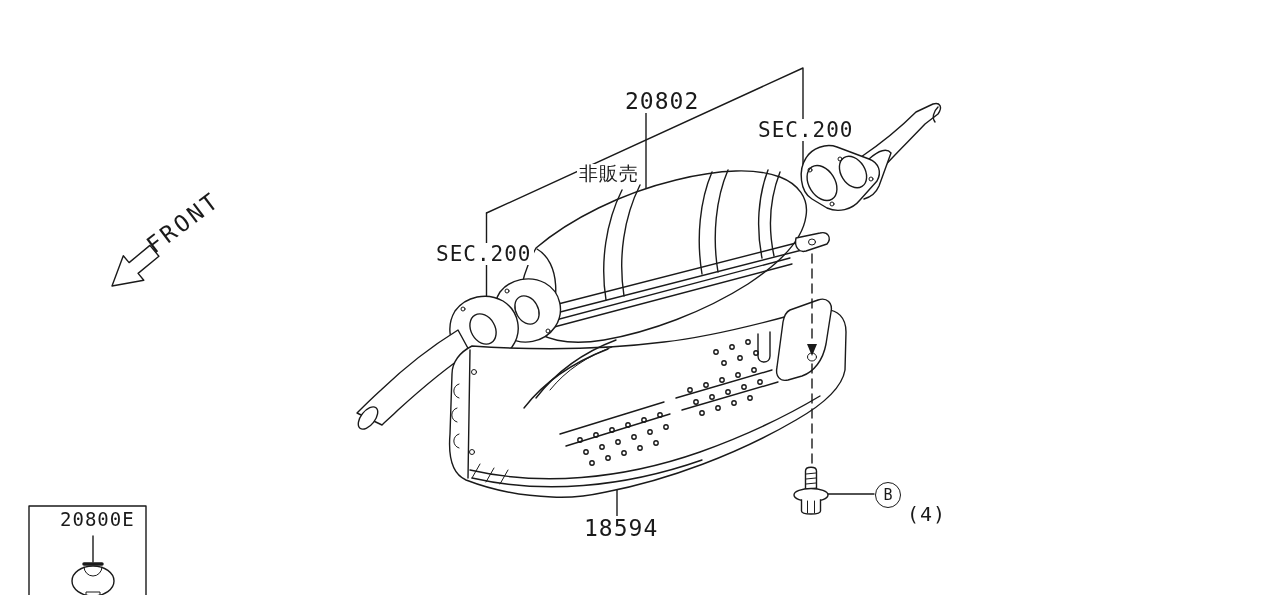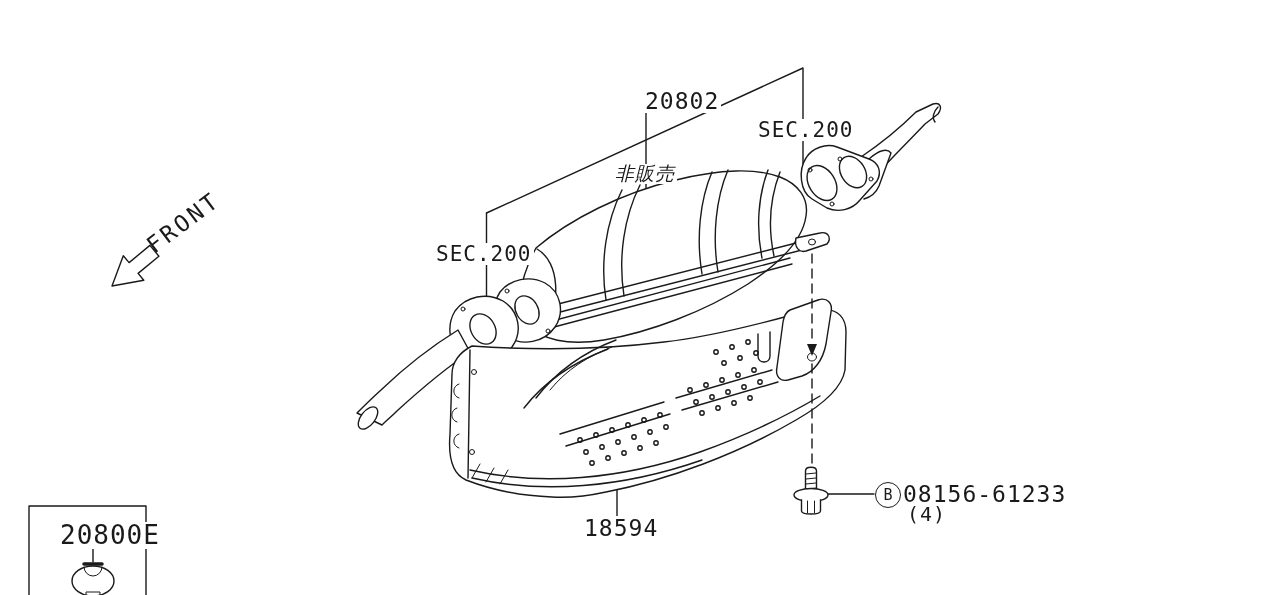--- a/index.html
+++ b/index.html
@@ -19,26 +19,26 @@
   }
   .art .solid  { fill:var(--bg); }
   .art .ink    { fill:var(--line); stroke:none; }
   .art .thin   { stroke-width:1; }
   .art .thick  { stroke-width:3.5; }
   .art .dashed { stroke-dasharray:9 6; }
   .lbl {
     position:absolute; white-space:nowrap; background:var(--bg);
     padding:0 2px; line-height:1.05; letter-spacing:1px; color:var(--line);
   }
-  .lbl-20802   { left:643px; top:89px;  font-size:23px; }
-  .lbl-note    { left:613px; top:164px; font-size:19px; font-family:"DejaVu Sans","Liberation Sans",sans-serif;font-style:italic; }
+  .lbl-20802   { left:623px; top:89px;  font-size:23px; }
+  .lbl-note    { left:577px; top:164px; font-size:19px; font-family:"DejaVu Sans","Liberation Sans",sans-serif; }
   .lbl-secR    { left:756px; top:119px; font-size:21px; }
   .lbl-secL    { left:434px; top:243px; font-size:21px; }
   .lbl-20851   { left:582px; top:516px; font-size:23px; }
-  .lbl-20800E  { left:58px;  top:510px; font-size:26px;margin-top:12px; }
+  .lbl-20800E  { left:58px;  top:510px; font-size:19px; }
   .lbl-front   { left:148px; top:237px; font-size:23px; letter-spacing:3px;
                  background:transparent; transform:rotate(-37deg); transform-origin:0 50%; }
   .lbl-boltno  { left:901px; top:482px; font-size:23px; }
   .lbl-boltqty { left:905px; top:504px; font-size:20px; }
   .circleB {
     position:absolute; left:875px; top:482px; width:24px; height:24px;
     border:1.7px solid var(--line); border-radius:50%; background:var(--bg);
     font-size:15px; line-height:24px; text-align:center; letter-spacing:0;
   }
 </style>
@@ -189,17 +189,16 @@
     </g>
   </svg>
 
   <div class="lbl lbl-front">FRONT</div>
   <div class="lbl lbl-20802">20802</div>
   <div class="lbl lbl-note">非販売</div>
   <div class="lbl lbl-secR">SEC.200</div>
   <div class="lbl lbl-secL">SEC.200</div>
   <div class="lbl lbl-20851">18594</div>
   <div class="circleB">B</div>
-  <div class="lbl lbl-boltno">08156-61233</div>
   <div class="lbl lbl-boltqty">(4)</div>
   <div class="lbl lbl-20800E">20800E</div>
 
 </div>
 
 </body></html>

